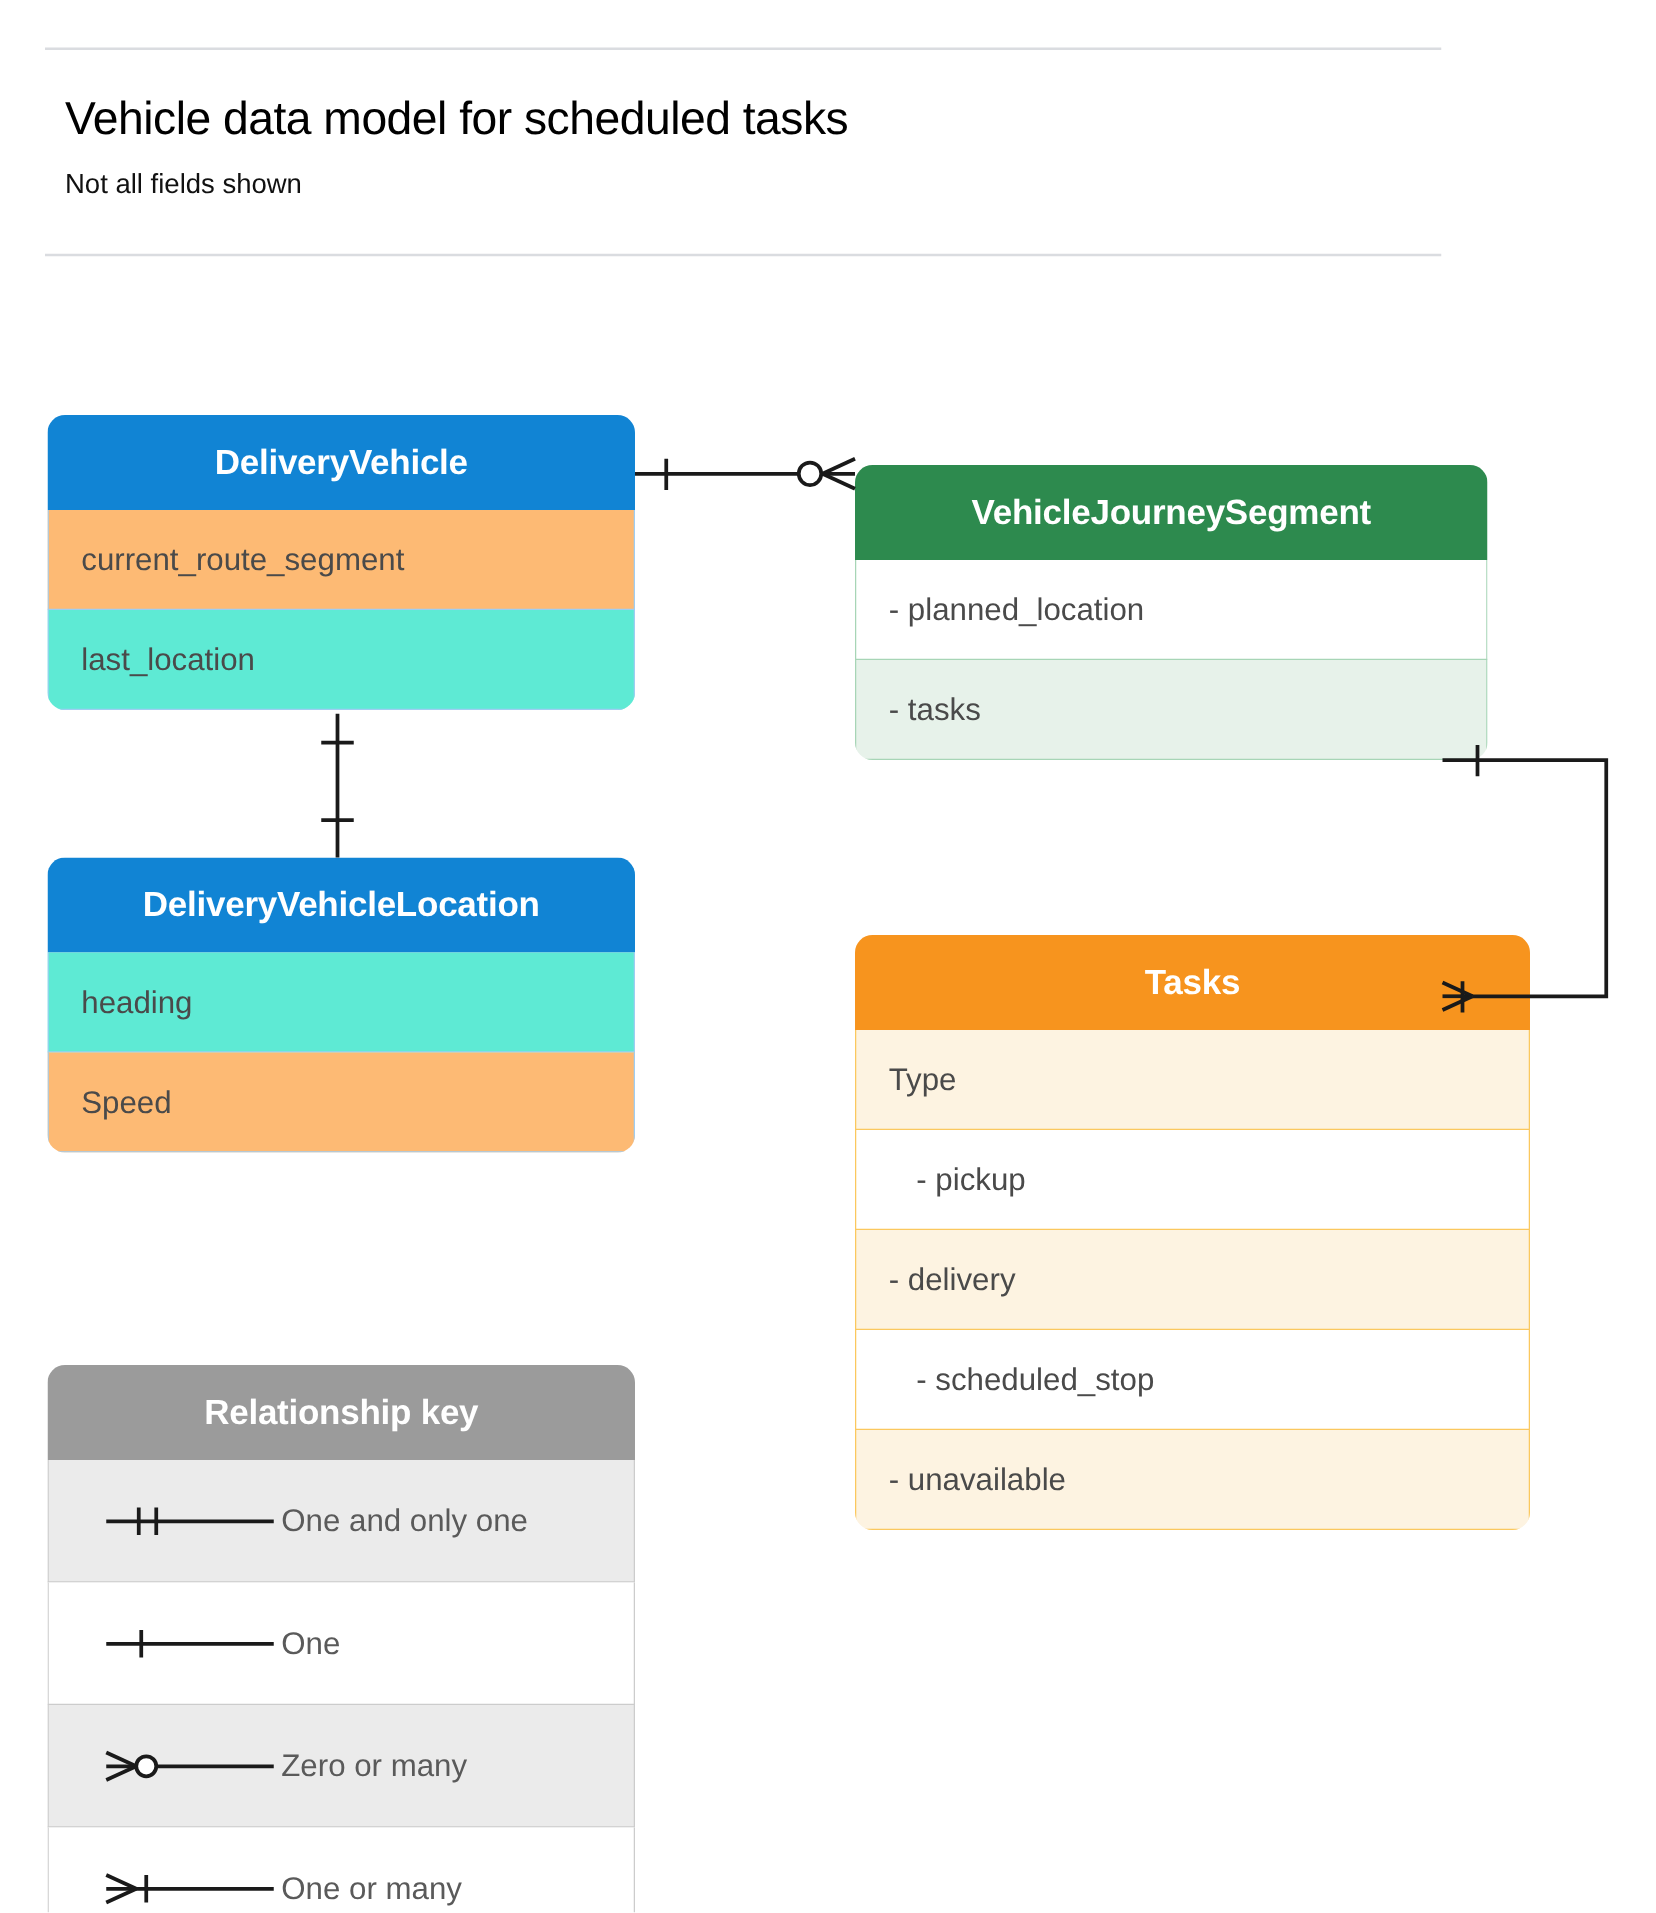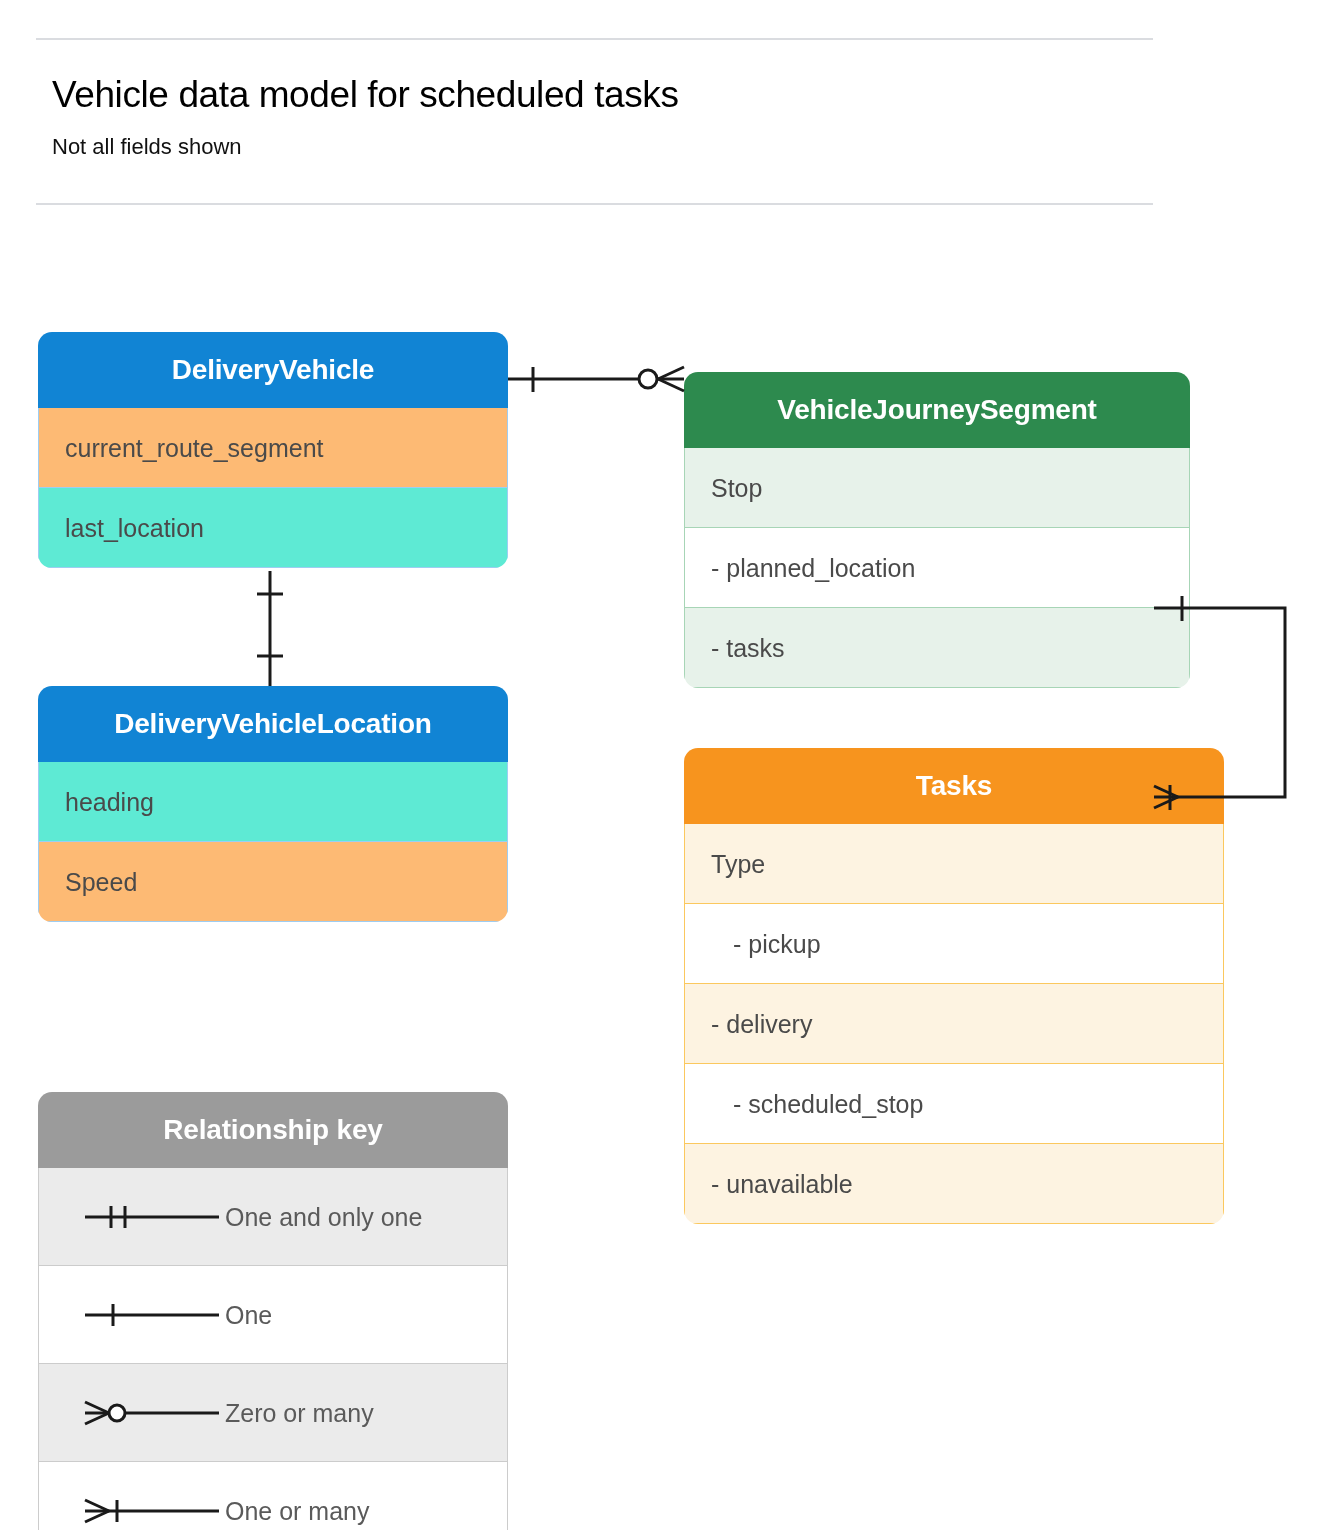--- a/index.html
+++ b/index.html
@@ -162,21 +162,20 @@
   </div>
 
   <div class="entity theme-blue" id="ent-delivery-vehicle-location">
     <div class="entity-header">DeliveryVehicleLocation</div>
     <div class="entity-row plain">heading</div>
     <div class="entity-row alt">Speed</div>
   </div>
 
   <div class="entity theme-green" id="ent-journey-segment">
     <div class="entity-header">VehicleJourneySegment</div>
-    <div class="entity-row alt">Stop</div>
     <div class="entity-row plain indent">-  planned_location</div>
     <div class="entity-row alt indent">- tasks</div>
   </div>
 
   <div class="entity theme-orange" id="ent-tasks">
     <div class="entity-header">Tasks</div>
     <div class="entity-row alt">Type</div>
     <div class="entity-row plain indent">-  pickup</div>
     <div class="entity-row alt indent">-  delivery</div>
     <div class="entity-row plain indent">-  scheduled_stop</div>

